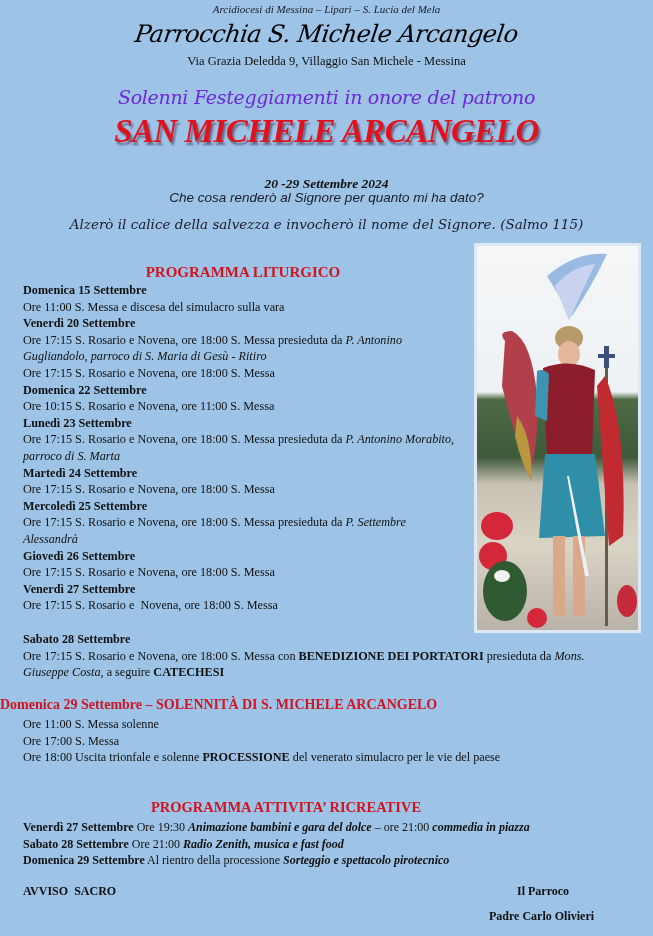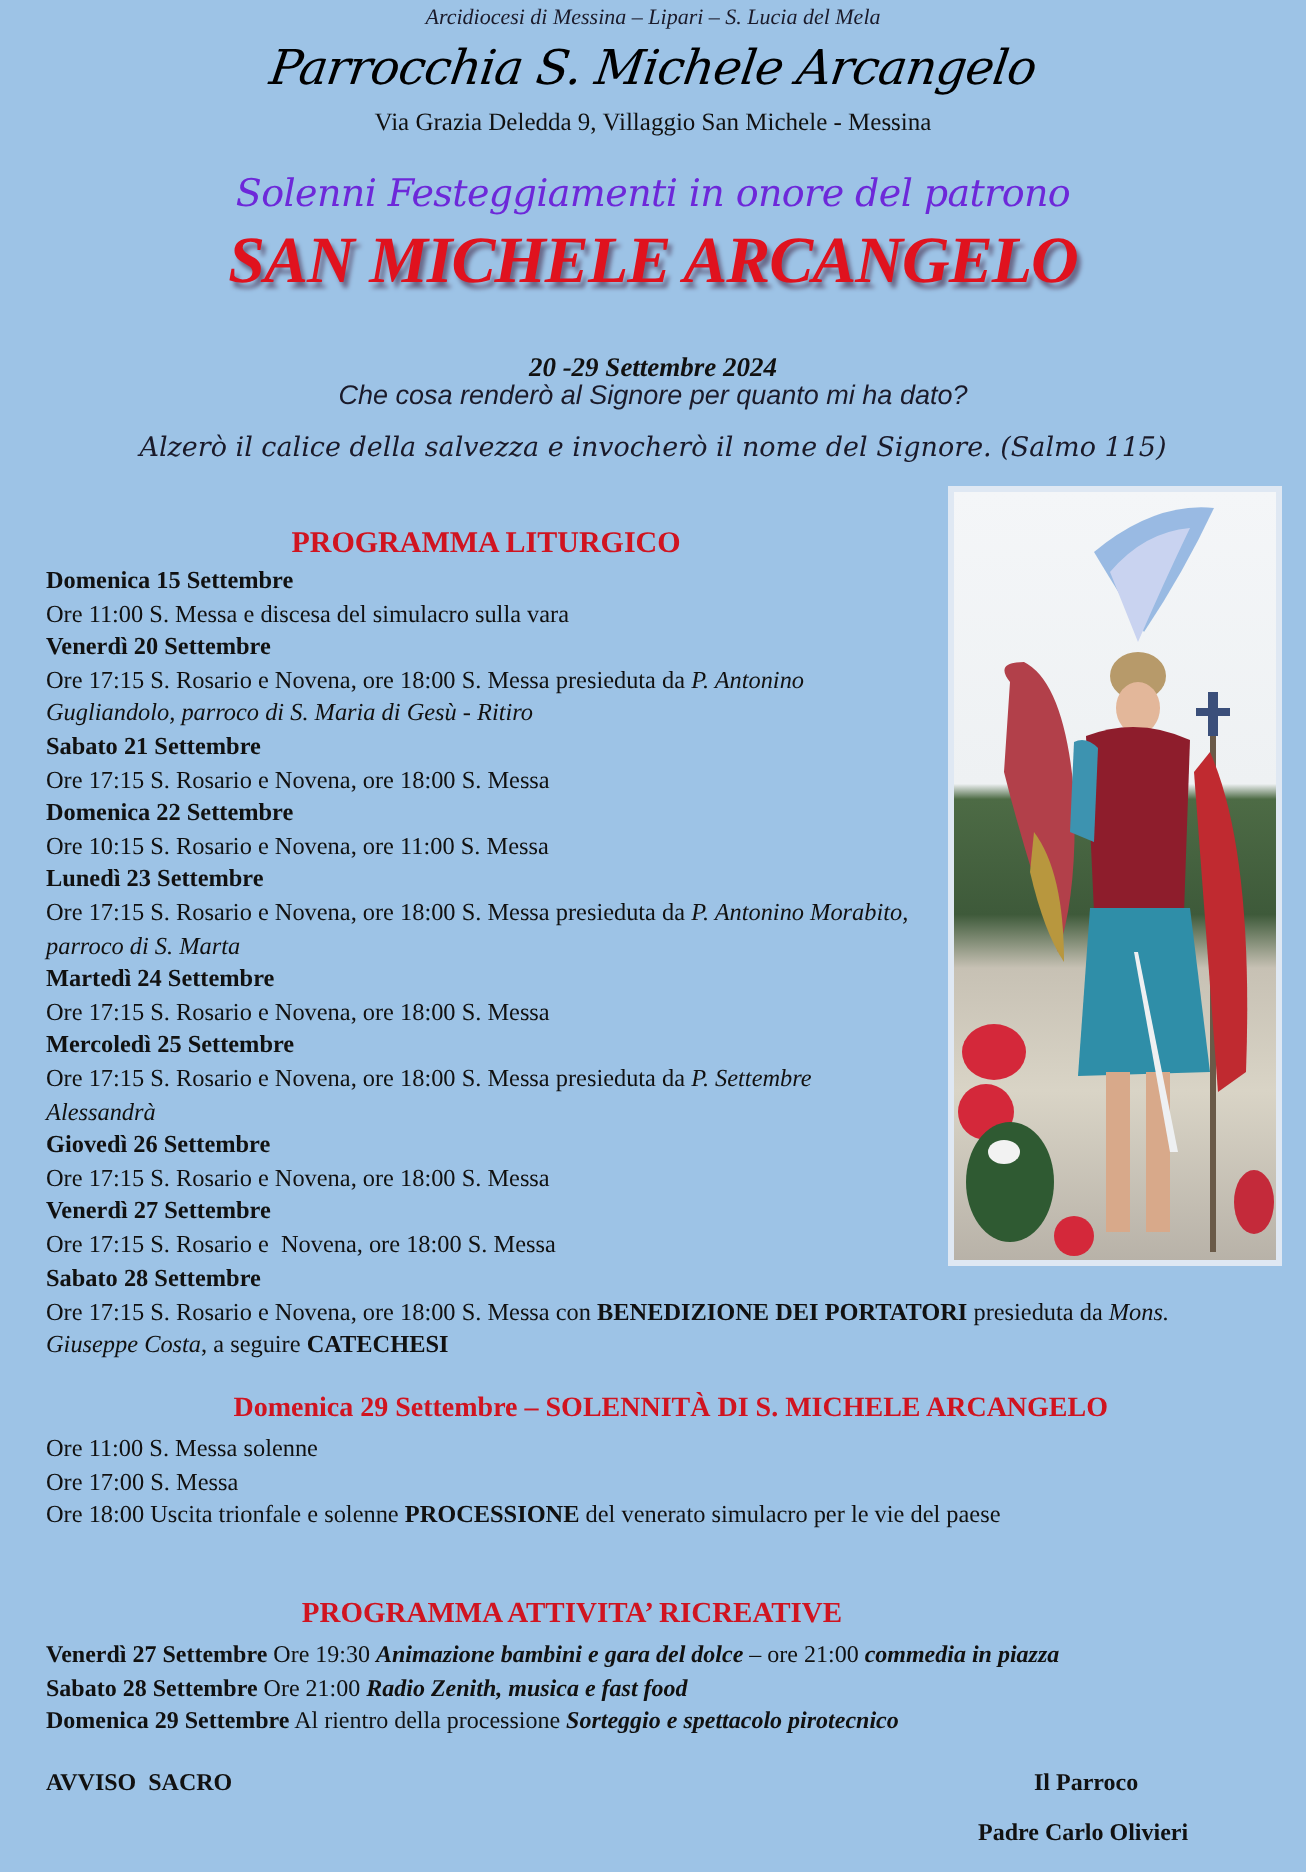--- a/index.html
+++ b/index.html
@@ -30,21 +30,21 @@
 
     .photo {
       left:474px; top:243px; width:167px; height:390px;
       border:3px solid #dfe8f3; box-sizing:border-box;
       background:linear-gradient(180deg,#f4f6f8 0%,#eef1f3 38%,#4d6b45 40%,#3e5a3a 55%,#c7c1b4 62%,#d9d4c6 78%,#b8b2a8 100%);
       overflow:hidden;
     }
     .photo svg { position:absolute; left:0; top:0; }
 
     .sat28 { left:23px; top:631px; width:610px; font-size:12.2px; line-height:16.6px; }
-    .solemn-title { left:0; width:554px; text-align:right; top:697px; font-size:14px; font-weight:bold; color:#d01420; }
+    .solemn-title { left:0; width:554px; text-align:left; top:697px; font-size:14px; font-weight:bold; color:#d01420; }
     .solemn { left:23px; top:716px; width:610px; font-size:12.2px; line-height:16.6px; }
 
     .rec-title { left:0; width:572px; text-align:center; top:799px; font-size:14.5px; font-weight:bold; color:#d01420; }
     .rec { left:23px; top:819px; width:620px; font-size:12px; line-height:16.6px; }
 
     .avviso { left:23px; top:884px; font-size:12px; font-weight:bold; }
     .parroco { left:517px; top:884px; font-size:12px; font-weight:bold; }
     .padre { left:489px; top:909px; font-size:12px; font-weight:bold; }
   </style>
 </head>
@@ -63,21 +63,20 @@
   <div class="sec-title">PROGRAMMA LITURGICO</div>
   <div>
     <div class="day">Domenica 15 Settembre</div>
     <div><span>Ore 11:00 S. Messa e discesa del simulacro sulla vara</span></div>
   </div>
   <div>
     <div class="day">Venerdì 20 Settembre</div>
     <div><span>Ore 17:15 S. Rosario e Novena, ore 18:00 S. Messa presieduta da </span><span class="it">P. Antonino Gugliandolo, parroco di S. Maria di Gesù - Ritiro</span></div>
   </div>
   <div>
-    <div class="day">Sabato 21 Settembre</div>
     <div><span>Ore 17:15 S. Rosario e Novena, ore 18:00 S. Messa</span></div>
   </div>
   <div>
     <div class="day">Domenica 22 Settembre</div>
     <div><span>Ore 10:15 S. Rosario e Novena, ore 11:00 S. Messa</span></div>
   </div>
   <div>
     <div class="day">Lunedì 23 Settembre</div>
     <div><span>Ore 17:15 S. Rosario e Novena, ore 18:00 S. Messa presieduta da </span><span class="it">P. Antonino Morabito, parroco di S. Marta</span></div>
   </div>

